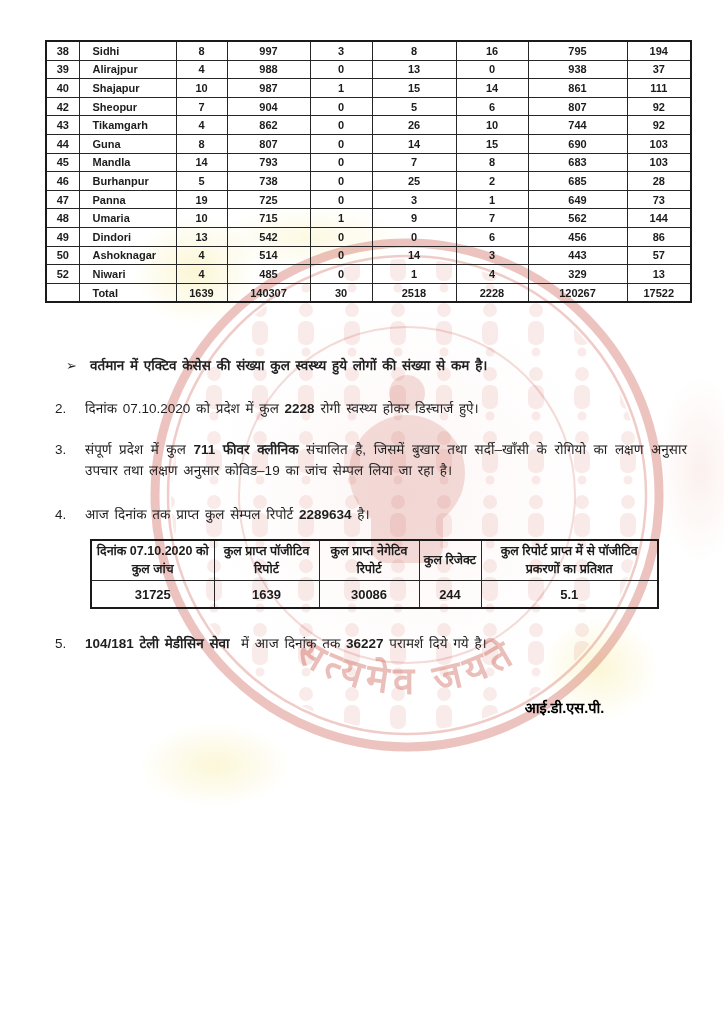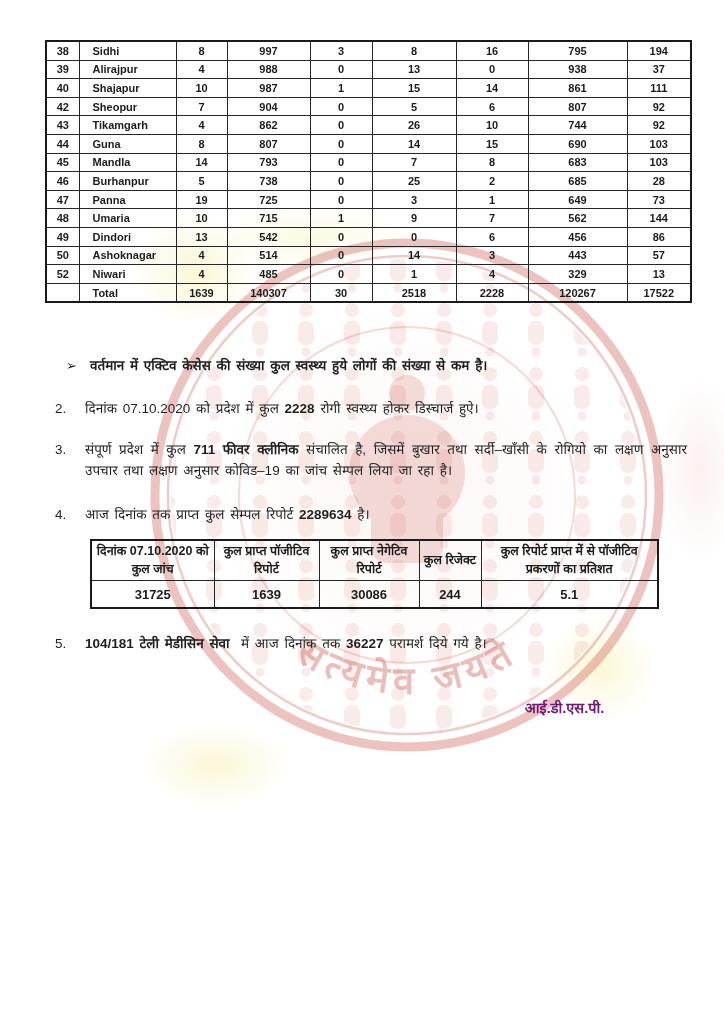--- a/index.html
+++ b/index.html
@@ -63,21 +63,21 @@
   }
   table.summary-table td{
     border:1.5px solid #262626;font-size:13px;font-weight:bold;
     height:24px;text-align:center;margin-top:8px;
   }
 
   
   .signature{
     position:absolute;left:412px;top:696px;width:305px;
     text-align:center;font-size:14.5px;font-weight:600;line-height:1.75;
-    color:#701a75;
+    color:#000000;
   }
 </style>
 </head>
 <body>
 
 <div class="page">
 
   <div class="scan-tint"></div>
 
   <div class="watermark">

